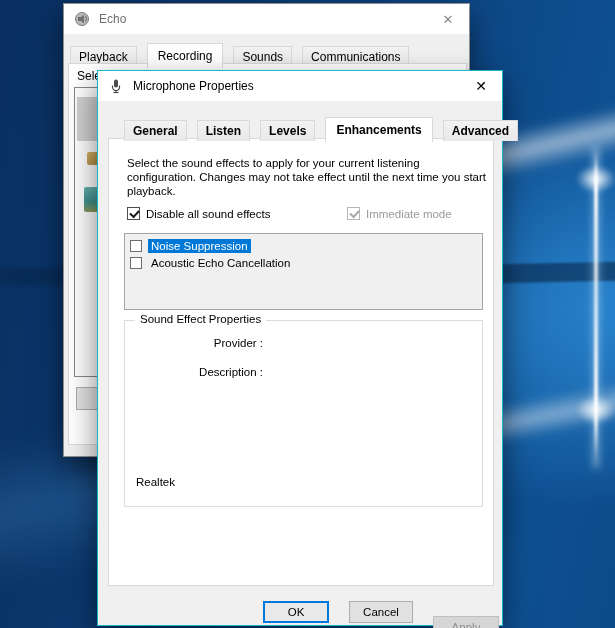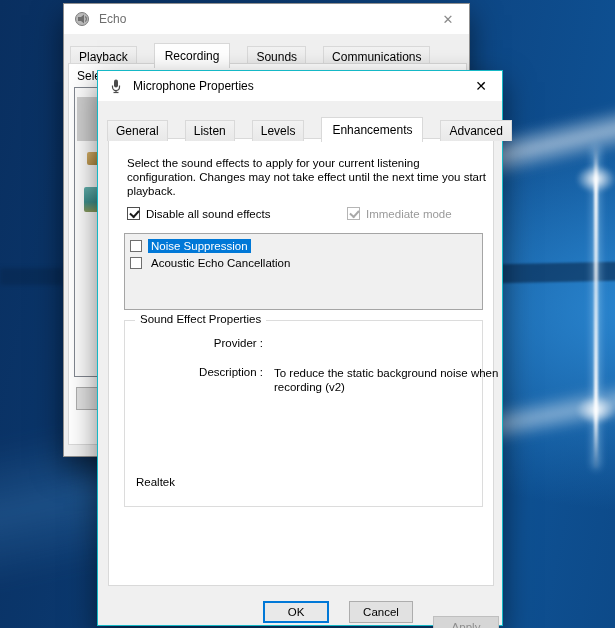--- a/index.html
+++ b/index.html
@@ -26,41 +26,41 @@
   .glow1 { left:576px; top:165px; width:40px; height:28px; background:radial-gradient(closest-side, rgba(255,255,255,.95), rgba(255,255,255,0)); filter:blur(2px); }
   .glow2 { left:576px; top:396px; width:40px; height:28px; background:radial-gradient(closest-side, rgba(255,255,255,.9), rgba(255,255,255,0)); filter:blur(2px); }
 
   
   .dialog { position:absolute; background:#f0f0f0; box-shadow:0 12px 28px rgba(0,0,0,.5); }
   .titlebar { position:absolute; left:0; top:0; right:0; height:30px; background:#fff; display:flex; align-items:center; }
   .title-icon { margin-left:10px; width:16px; height:16px; flex:0 0 16px; }
   .title-text { margin-left:9px; font-size:12px; }
   .close-btn { position:absolute; top:0; right:0; width:42px; height:30px; display:flex; align-items:center; justify-content:center; font-size:13px; }
   .tabs { position:absolute; display:flex; align-items:flex-end; }
-  .tab { background:linear-gradient(#f2f2f2,#e8e8e8); border:1px solid #d9d9d9; border-bottom:none; padding:3px 8px 3px 8px; margin-right:17px; font-size:12px; }
+  .tab { background:linear-gradient(#f2f2f2,#e8e8e8); border:1px solid #d9d9d9; border-bottom:none; padding:3px 8px 3px 8px; margin-right:10px; font-size:12px; }
   .tab.active { background:#fff; padding:5px 10px; position:relative; z-index:4; margin-bottom:-1px; }
   .page { position:absolute; background:#fff; border:1px solid #d9d9d9; z-index:2; }
 
   
   .sound-dialog { left:63px; top:3px; width:407px; height:454px; border:1px solid #8f8f8f; z-index:1; }
   .sound-dialog .title-text { color:#6e6e6e; }
   .sound-dialog .close-btn { color:#8a8a8a; }
   .sound-tabs { left:6px; top:39px; }
   .sound-page { left:4px; top:59px; width:399px; height:382px; }
   .sound-instruction { position:absolute; left:8px; top:5px; width:380px; font-size:12px; }
   .device-listbox { position:absolute; left:5px; top:23px; width:386px; height:290px; background:#fdfdfd; border:1px solid #828790; }
   .device-sel { position:absolute; left:2px; top:9px; width:220px; height:44px; background:#cfcfcf; }
   .device-icon-a { position:absolute; left:12px; top:64px; width:13px; height:13px; background:linear-gradient(135deg,#d8b26a,#a9843c); border-radius:2px; }
   .device-icon-b { position:absolute; left:9px; top:99px; width:20px; height:25px; background:linear-gradient(180deg,#63b0ad,#3e8f8c 60%,#8a9a5b); border-radius:2px; }
   .configure-btn { position:absolute; left:7px; top:323px; width:90px; height:23px; background:#e1e1e1; border:1px solid #adadad; }
 
   
   .mic-dialog { left:97px; top:70px; width:406px; height:556px; border:1px solid #15b8c6; z-index:2; }
   .mic-dialog .close-btn { color:#000; font-size:14px; }
-  .mic-tabs { left:9px; top:46px; z-index:3; }
+  .mic-tabs { left:26px; top:46px; z-index:3;font-weight:bold; }
   .mic-page { left:10px; top:67px; width:386px; height:448px; }
 
   .intro-text { position:absolute; left:18px; top:17px; width:360px; font-size:11.5px; line-height:14px; }
 
   .cb-row { position:absolute; display:flex; align-items:center; gap:6px; font-size:11.5px; }
   .cb-disable { left:18px; top:68px; }
   .cb-immediate { left:238px; top:68px; color:#9a9a9a; }
   .checkbox { position:relative; width:13px; height:13px; background:#fff; border:1px solid #4d4d4d; flex:0 0 13px; }
   .checkbox.disabled { border-color:#b5b5b5; }
   .checkbox.checked::after { content:""; position:absolute; left:2px; top:2px; width:7px; height:4px;
@@ -173,21 +173,20 @@
       </div>
 
       <div class="group-box">
         <span class="group-title">Sound Effect Properties</span>
         <div class="group-row row-provider">
           <span class="group-label">Provider :</span>
           <span class="group-value">Realtek</span>
         </div>
         <div class="group-row row-description">
           <span class="group-label">Description :</span>
-          <span class="group-value">To reduce the static background noise when recording (v2)</span>
         </div>
       </div>
     </div>
 
     <button class="btn btn-ok">OK</button>
     <button class="btn btn-cancel">Cancel</button>
     <button class="btn btn-apply">Apply</button>
   </div>
 </div>
 

